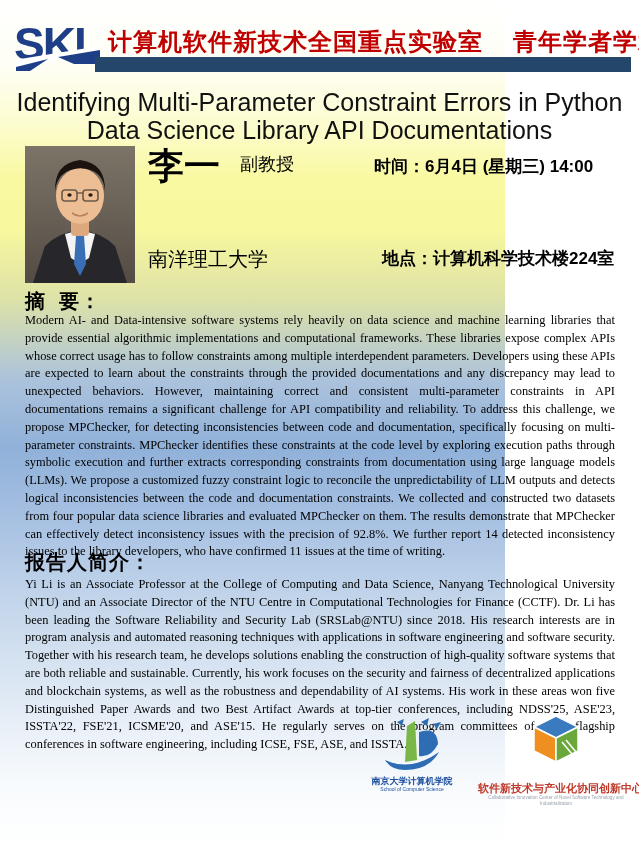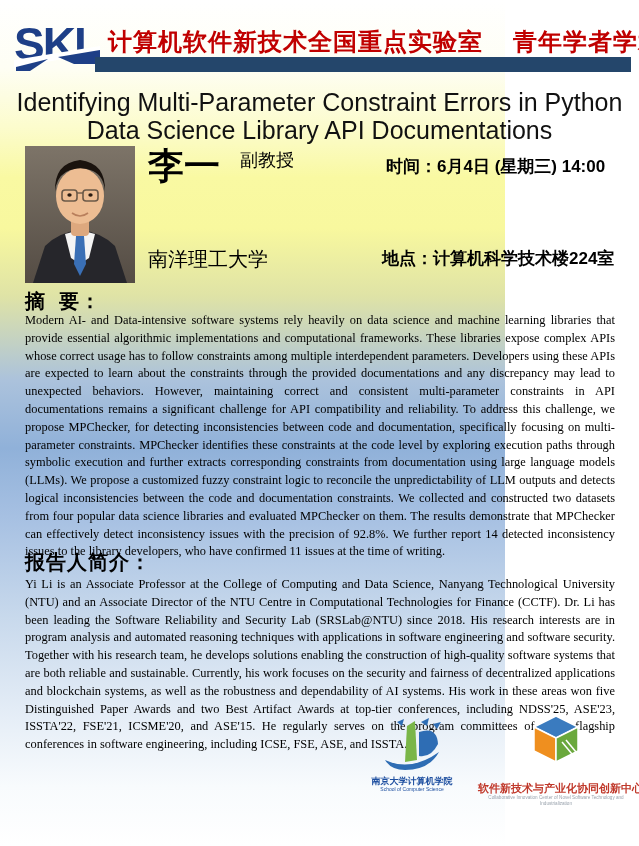--- a/index.html
+++ b/index.html
@@ -25,25 +25,25 @@
   }
   .hdr-title .gap{display:inline-block;width:30px;}
   .hdr-bar{position:absolute;left:95px;top:57px;width:536px;height:15px;background:#24466b;}
   
   .talk-title{
     position:absolute;left:0;top:88px;width:639px;text-align:center;
     font-size:25px;color:#111;line-height:28px;font-weight:400;
   }
   
   .photo{position:absolute;left:25px;top:146px;width:110px;height:137px;}
-  .spk-name-row{position:absolute;left:148px;top:148px;display:flex;align-items:flex-start;}
+  .spk-name-row{position:absolute;left:148px;top:148px;display:flex;align-items:center;}
   .spk-name{font-family:"Liberation Serif","DejaVu Serif",serif;font-size:36px;font-weight:700;color:#000;line-height:36px;}
   .spk-title{font-size:18px;color:#000;margin-left:20px;padding-bottom:4px;}
   .spk-aff{position:absolute;left:148px;top:246px;font-size:20px;color:#000;}
-  .spk-time{position:absolute;left:386px;top:155px;font-size:17px;font-weight:600;color:#000;white-space:nowrap;}
+  .spk-time{position:absolute;left:374px;top:155px;font-size:17px;font-weight:600;color:#000;white-space:nowrap;}
   .spk-loc{position:absolute;left:382px;top:247px;font-size:17px;font-weight:600;color:#000;white-space:nowrap;}
   
   .sec-head{position:absolute;left:25px;font-size:20px;font-weight:700;color:#000;letter-spacing:1px;}
   .sec-head.abs{top:288px;font-family:Liberation Mono, monospace;}
   .sec-head.bio{top:549px;}
   .sec-body{
     position:absolute;left:25px;width:590px;
     font-family:"Liberation Serif","DejaVu Serif",serif;
     font-size:12.4px;line-height:17.8px;color:#000;
     text-align:justify;

